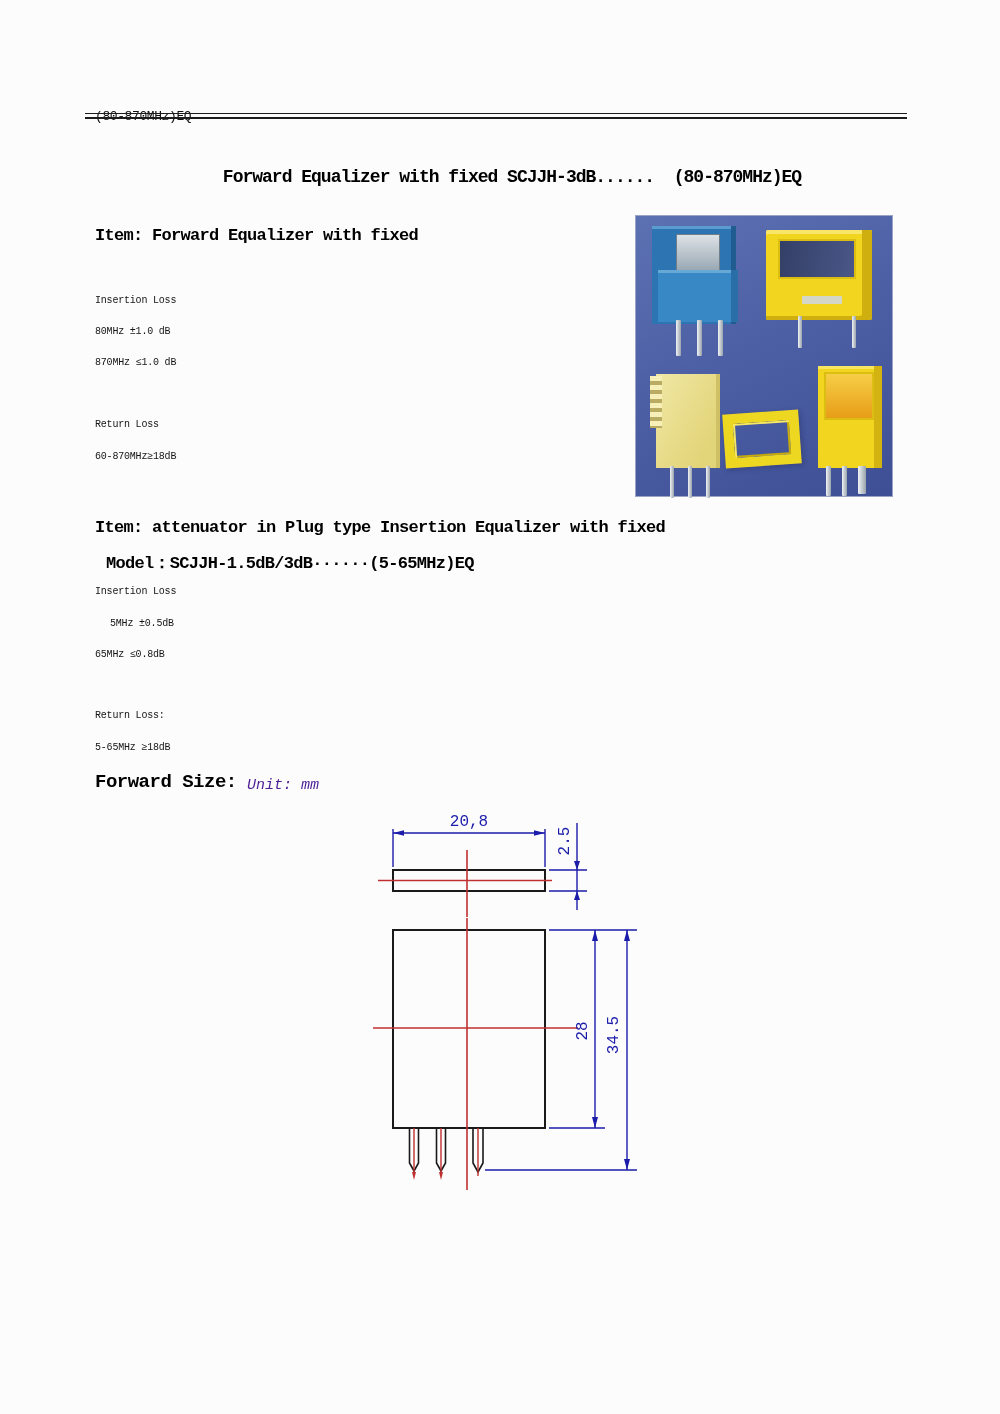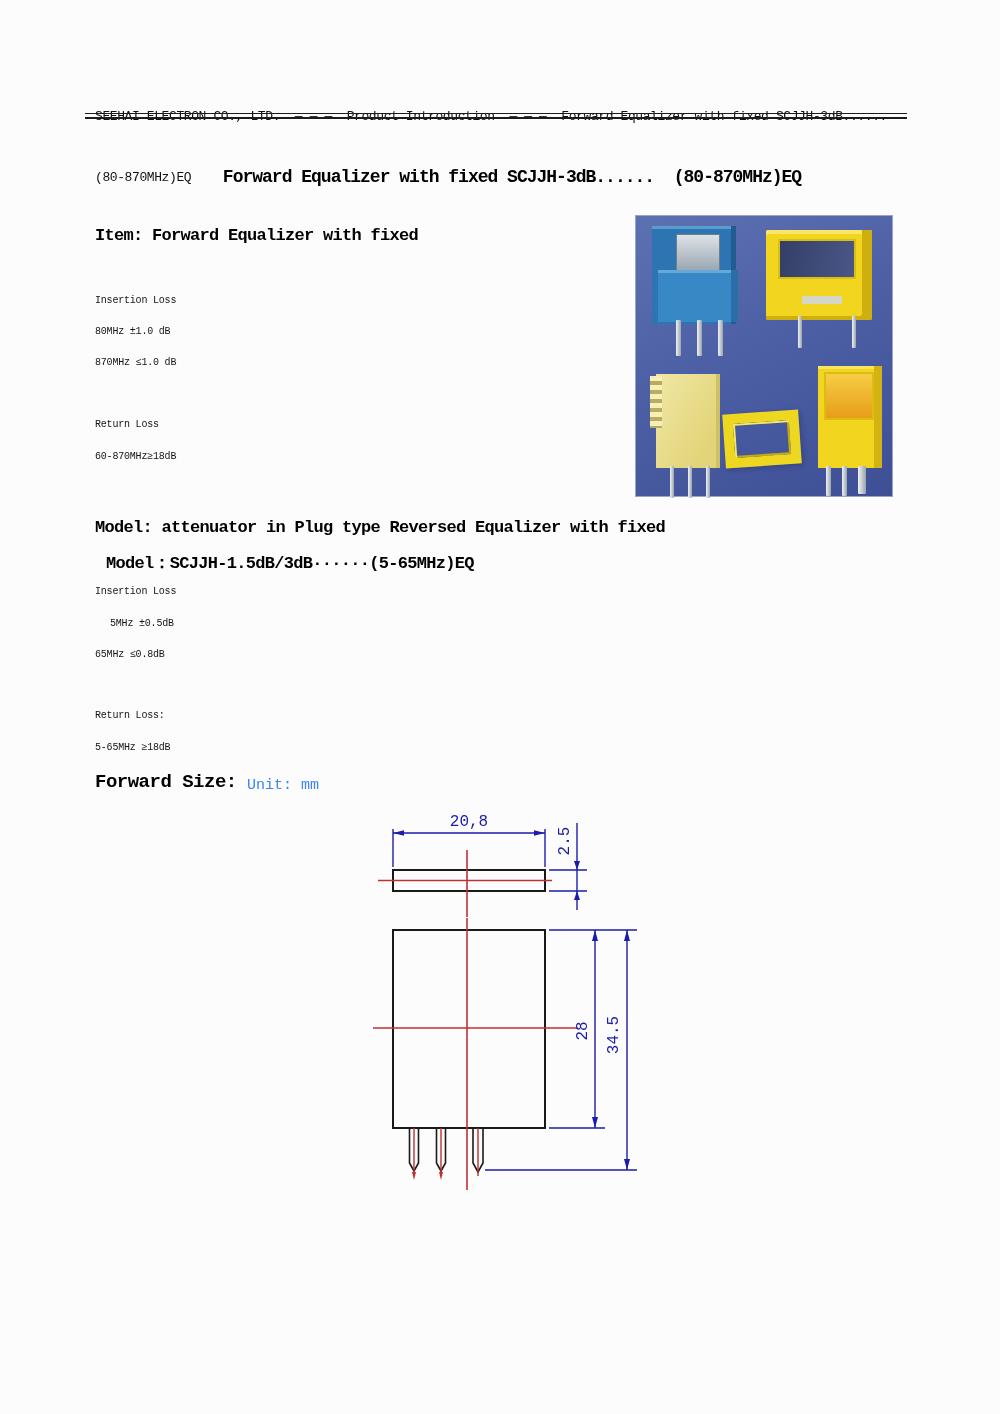--- a/index.html
+++ b/index.html
@@ -13,21 +13,21 @@
 
   .header-line { font-size:13px; letter-spacing:-0.4px; line-height:25px; color:#111; }
   .rule { border-top:1px solid #1c1c1c; border-bottom:2px solid #1c1c1c; height:3px; }
 
   .title { font-size:18px; font-weight:bold; letter-spacing:-1px; text-align:center; margin:12px; color:#000; }
 
   .spec-bold { font-size:17px; font-weight:bold; letter-spacing:-0.7px; color:#000; }
   .spec      { font-size:10px; letter-spacing:-0.2px; color:#141414; }
 
   .install-heading { font-size:19px; font-weight:bold; letter-spacing:-0.5px; color:#000; }
-  .unit-label      { font-size:15px; color:#3b82f6; }
+  .unit-label      { font-size:15px; color:#4c1d95;font-style:italic; }
 
   
   .photo {
     width:258px; height:282px;
     background:linear-gradient(155deg,#5c71b2 0%,#4a5ca2 55%,#3e4f96 100%);
     border:1px solid #9aa4c4; box-sizing:border-box;
   }
   .photo * { position:absolute; }
   .pin { background:linear-gradient(90deg,#f0f3f5,#99a3ab); border-radius:1px; }
 
@@ -56,21 +56,20 @@
 
   
   svg text { font-family:"Liberation Mono","DejaVu Sans Mono",monospace; font-size:16px; }
 </style>
 </head>
 <body>
 
 <div class="page">
 
   <div class="abs" style="left:95px; top:68px; width:820px;">
-    <div class="header-line">SEEHAI ELECTRON CO., LTD.  — — —  Product Introduction  — — —  Forward Equalizer with fixed SCJJH-3dB......</div>
     <div class="header-line">(80-870MHz)EQ</div>
   </div>
   <div class="abs rule" style="left:85px; top:113px; width:822px;"></div>
 
   <h1 class="abs title" style="left:0; top:155px; width:1000px;">Forward Equalizer with fixed SCJJH-3dB......  (80-870MHz)EQ</h1>
 
   <div class="abs spec-bold" style="left:95px; top:226px;">Item: Forward Equalizer with fixed</div>
   <div class="abs spec" style="left:95px; top:295px;">Insertion Loss</div>
   <div class="abs spec" style="left:95px; top:326px;">80MHz ±1.0 dB</div>
   <div class="abs spec" style="left:95px; top:357px;">870MHz ≤1.0 dB</div>
@@ -103,21 +102,21 @@
     <div class="p-frame"></div>
     <div class="p-plug">
       <div class="p-plug-body"></div>
       <div class="p-plug-window"></div>
       <div class="pin" style="left:10px; top:100px; width:5px; height:30px;"></div>
       <div class="pin" style="left:26px; top:100px; width:5px; height:30px;"></div>
       <div class="pin" style="left:42px; top:100px; width:8px; height:28px;"></div>
     </div>
   </div>
 
-  <div class="abs spec-bold" style="left:95px; top:518px;">Model: attenuator in Plug type Reversed Equalizer with fixed</div>
+  <div class="abs spec-bold" style="left:95px; top:518px;">Item: attenuator in Plug type Insertion Equalizer with fixed</div>
   <div class="abs spec-bold" style="left:106px; top:551px;">Model：SCJJH-1.5dB/3dB······(5-65MHz)EQ</div>
   <div class="abs spec" style="left:95px; top:586px;">Insertion Loss</div>
   <div class="abs spec" style="left:110px; top:618px;">5MHz ±0.5dB</div>
   <div class="abs spec" style="left:95px; top:649px;">65MHz ≤0.8dB</div>
   <div class="abs spec" style="left:95px; top:710px;">Return Loss:</div>
   <div class="abs spec" style="left:95px; top:742px;">5-65MHz ≥18dB</div>
 
   <div class="abs install-heading" style="left:95px; top:771px;">Forward Size:</div>
   <div class="abs unit-label" style="left:247px; top:777px;">Unit: mm</div>
 

